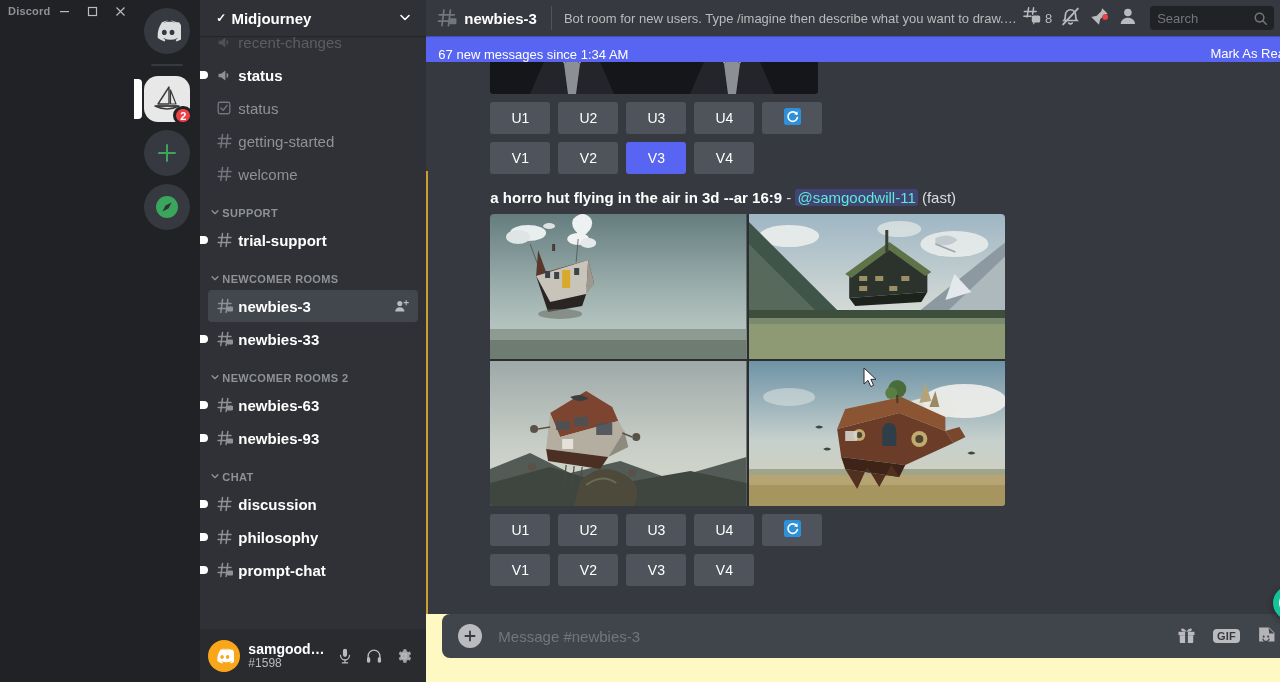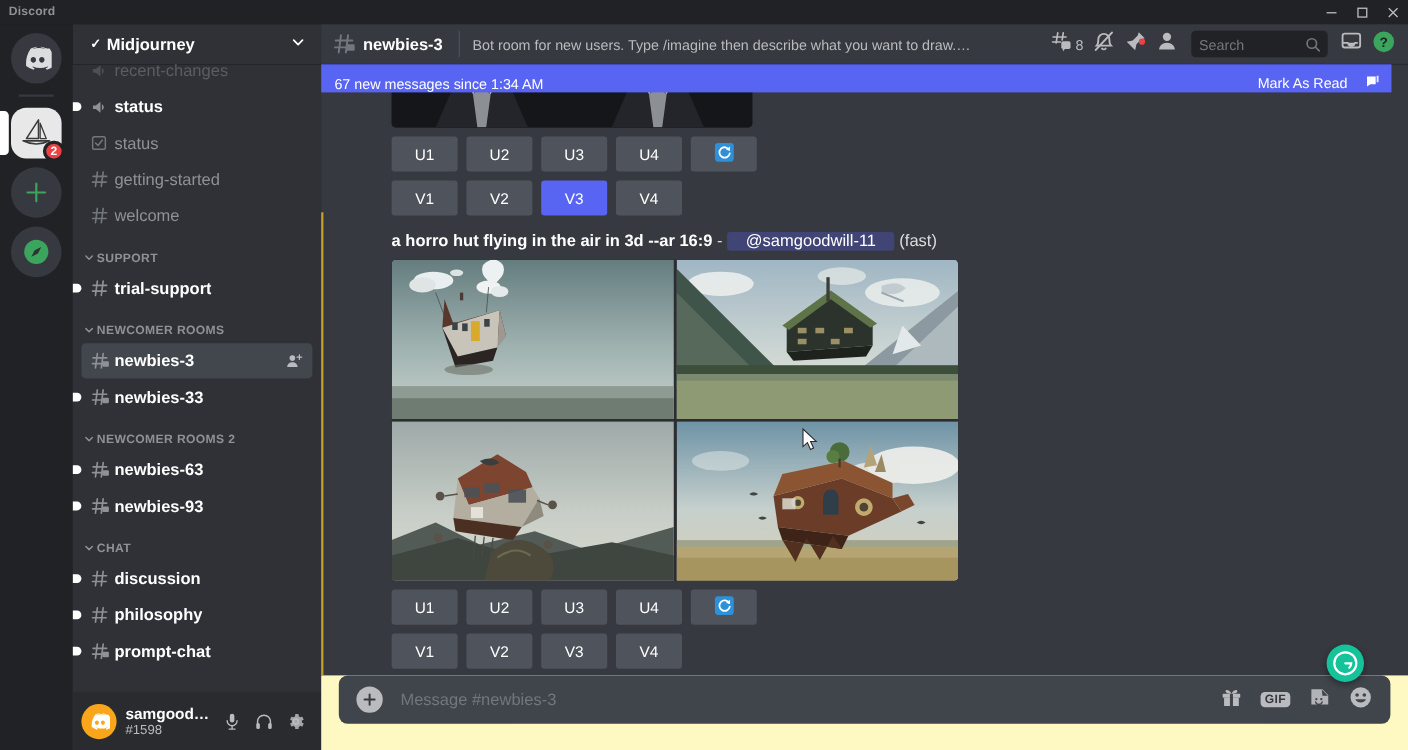--- a/index.html
+++ b/index.html
@@ -2,21 +2,21 @@
 <html><head>
 <meta charset="utf-8">
 <style>
   * { box-sizing: border-box; margin: 0; padding: 0; }
   html, body {
     width: 1280px; height: 682px;
     background: #202225;
     font-family: "Liberation Sans", sans-serif;
     overflow: hidden;
   }
-  .app { position: relative; width: 1280px; height: 682px; display: flex; flex-direction: column; }
+  .app { position: relative; width: 1280px; height: 682px; display: flex; }
 
   
   .titlebar {
     height: 22px; background: #202225; display: flex; align-items: center;
     flex: 0 0 22px; position: relative; z-index: 40;
   }
   .titlebar .brand {
     color: #8e9297; font-size: 11px; font-weight: bold; letter-spacing: .2px;
     padding-left: 8px;
   }
@@ -171,21 +171,21 @@
     color: #fff; font-size: 14px; font-weight: 500;
     display: flex; align-items: center; justify-content: center; cursor: pointer; border: none;
   }
   .mjbtn.primary { background: #5865f2; }
   .mjbtn.icon { min-width: 60px; }
   .prompt-line {
     color: #fff; font-size: 15px; font-weight: bold; margin: 14px 0 6px 0; line-height: 20px;
   }
   .prompt-line .dash { color: #dcddde; font-weight: normal; }
   .prompt-line .mention {
-    background: rgba(88,101,242,.3); color: #ffffff; border-radius: 3px; padding: 0 17px; font-weight: 500;
+    background: rgba(88,101,242,.3); color: #5eead4; border-radius: 3px; padding: 0 2px; font-weight: 500;
   }
   .prompt-line .fast { color: #dcddde; font-weight: normal; }
   .grid {
     width: 515px; height: 292px; display: grid;
     grid-template-columns: 1fr 1fr; grid-template-rows: 1fr 1fr;
     gap: 2px; border-radius: 4px; overflow: hidden; background: #2b2d31;
   }
   .cell { position: relative; overflow: hidden; }
 
   

